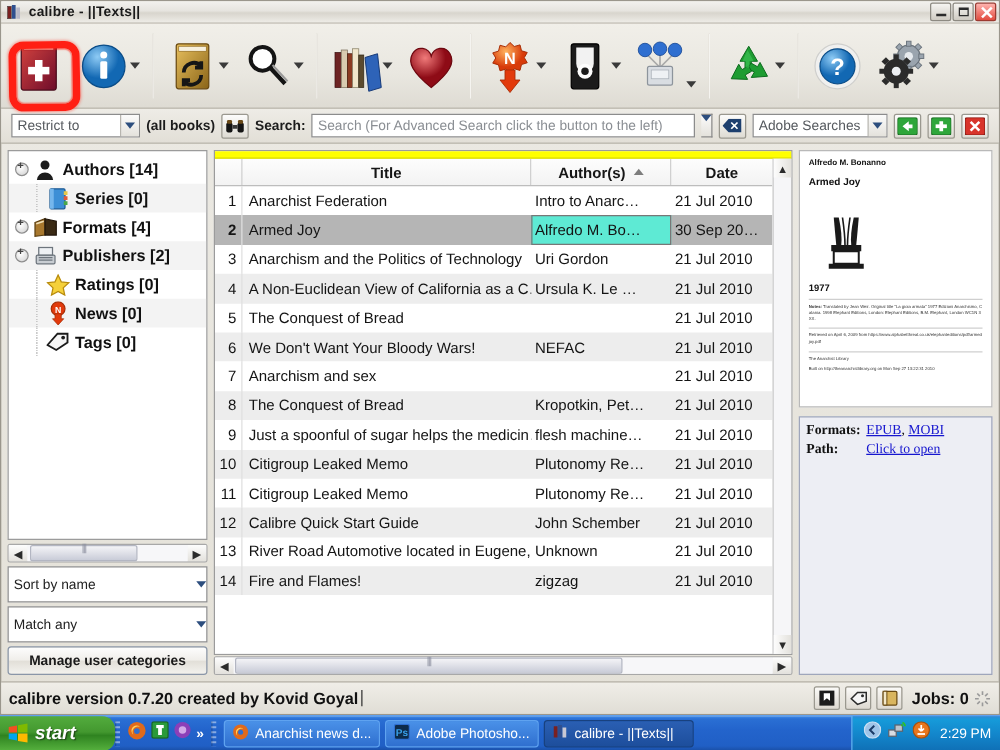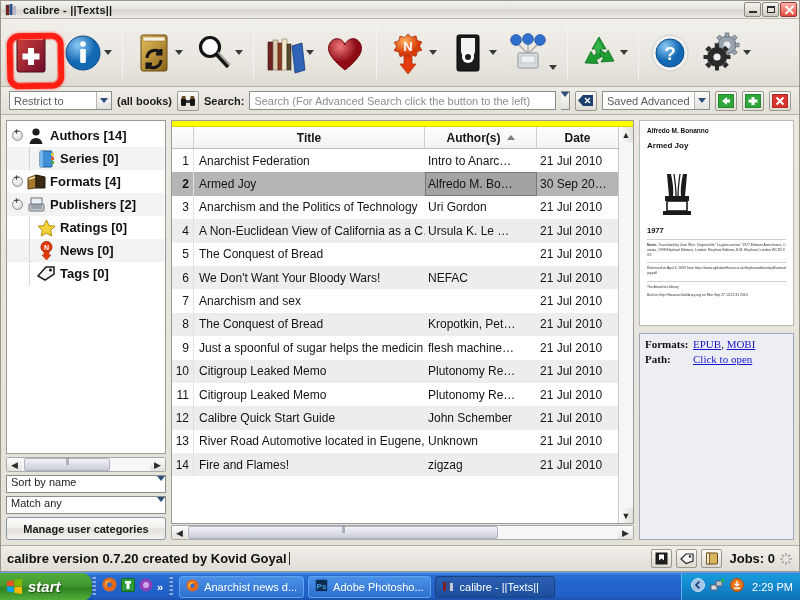--- a/index.html
+++ b/index.html
@@ -163,22 +163,22 @@
   .hsb .thumb {
     position:absolute; left:0; top:0; height: 13px;
     background: linear-gradient(to bottom,#f4f4f7,#c9ccd8);
     border: 1px solid #b3b6c2; border-radius: 2px;
   }
   .hsb .thumb::after {
     content:'|||'; position:absolute; left:0; right:0; top:-3px; text-align:center;
     font-size:8px; color:#8e91a0; letter-spacing:-1px;
   }
   .sel {
-    height: 18px; background: #fff; border: 1px solid #8c8c8c;
-    display: flex; align-items: flex-start; font-size: 11px; color: #222;
+    height: 29px; background: #fff; border: 1px solid #8c8c8c;
+    display: flex; align-items: center; font-size: 11px; color: #222;
     padding-left: 4px;
   }
   .sel .cv { flex: 1; }
   .pbtn {
     height: 23px; border: 1px solid #8a96a8; border-radius: 3px;
     background: linear-gradient(to bottom,#fdfdfd 0%,#f0eeea 48%,#e2dfd8 52%,#f3f2ee 100%);
     font-size: 11px; font-weight: bold; color: #1a1a1a;
     display: flex; align-items: center; justify-content: center;
   }
 
@@ -200,21 +200,21 @@
     width:0;height:0;border-left:4px solid transparent;border-right:4px solid transparent;
     border-bottom:5px solid #7d7d7d; margin-left:6px;
   }
   .c-num { flex: 0 0 22px; }
   .c-title { flex: 1 1 auto; min-width: 0; }
   .c-auth { flex: 0 0 112px; }
   .c-date { flex: 0 0 81px; border-right: none; }
   .trow { display: flex; height: 23.4px; flex: 0 0 23.4px; font-size: 12px; color: #141414; align-items: center; }
   .trow.zebra { background: #ededed; }
   .trow.selected { background: #b5b5b5; }
-  .trow.selected .cell.c-auth { outline: 1px solid #777; outline-offset: -1px; background: #a3a3a3; }
+  .trow.selected .cell.c-auth { outline: 1px solid #777; outline-offset: -1px; background: #5eead4; }
   .cell { overflow: hidden; white-space: nowrap; text-overflow: clip; display:flex; align-items:center; height:100%;}
   .cell.c-num { justify-content: flex-end; padding-right: 4px; border-right: 1px solid #e0e0e0; }
   .trow.selected .cell.c-num { font-weight: bold; }
   .cell.c-title { padding-left: 5px; }
   .cell.c-auth { padding-left: 3px; }
   .cell.c-date { padding-left: 3px; }
   #listfill { background: #fff; }
   .vsb {
     width: 15px; flex: 0 0 15px; border-left: 1px solid #c9c9c9; background: #f6f6f8;
     display: flex; flex-direction: column;
@@ -577,21 +577,21 @@
     <span class="carat" style="height:19px;border:1px solid #8c8c8c;border-left:none;background:linear-gradient(to bottom,#fbfbfb,#e4e2dc)">
         <b></b>
       </span>
     <span class="minibtn">
       <svg width="16" height="11" viewBox="0 0 16 11">
         <path d="M5 0 H15 V11 H5 L0 5.5 Z" fill="#1d3f6e"></path>
         <path d="M7 3 L12 8 M12 3 L7 8" stroke="#fff" stroke-width="1.4"></path>
       </svg>
     </span>
     <div class="combo" style="width:108px">
-      <span class="cv">Saved Advanced</span>
+      <span class="cv">Adobe Searches</span>
       <span class="carat">
           <b></b>
         </span>
     </div>
     <span class="minibtn">
       <svg width="16" height="14" viewBox="0 0 16 14">
         <rect x="0" y="0" width="16" height="14" rx="2" fill="#2ea63a" stroke="#1a6b23" stroke-width="1"></rect>
         <path d="M9 3 L4 7 L9 11 V8.5 H12 V5.5 H9 Z" fill="#fff"></path>
       </svg>
     </span>

